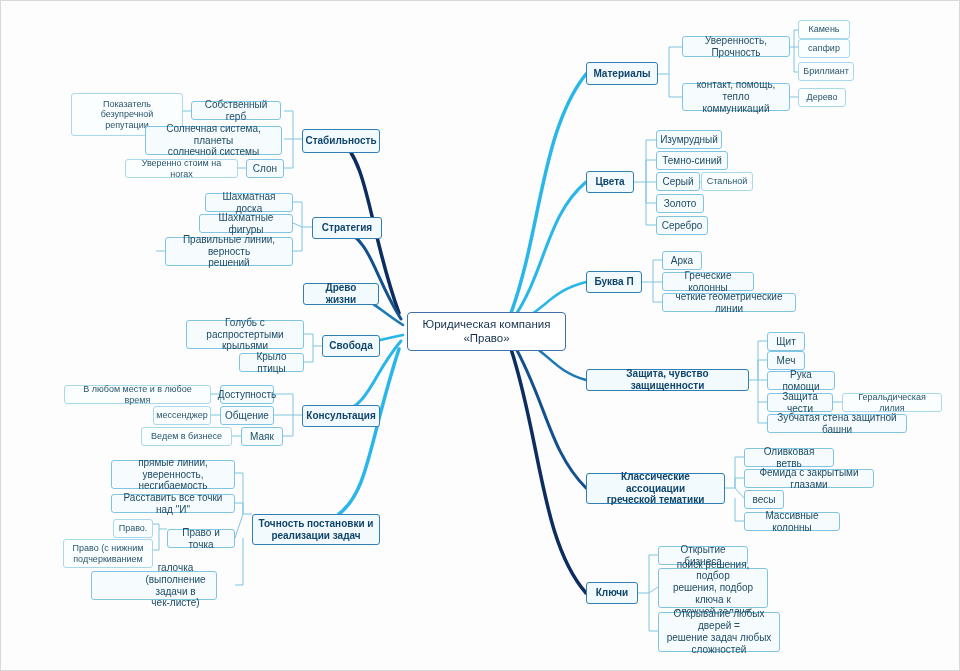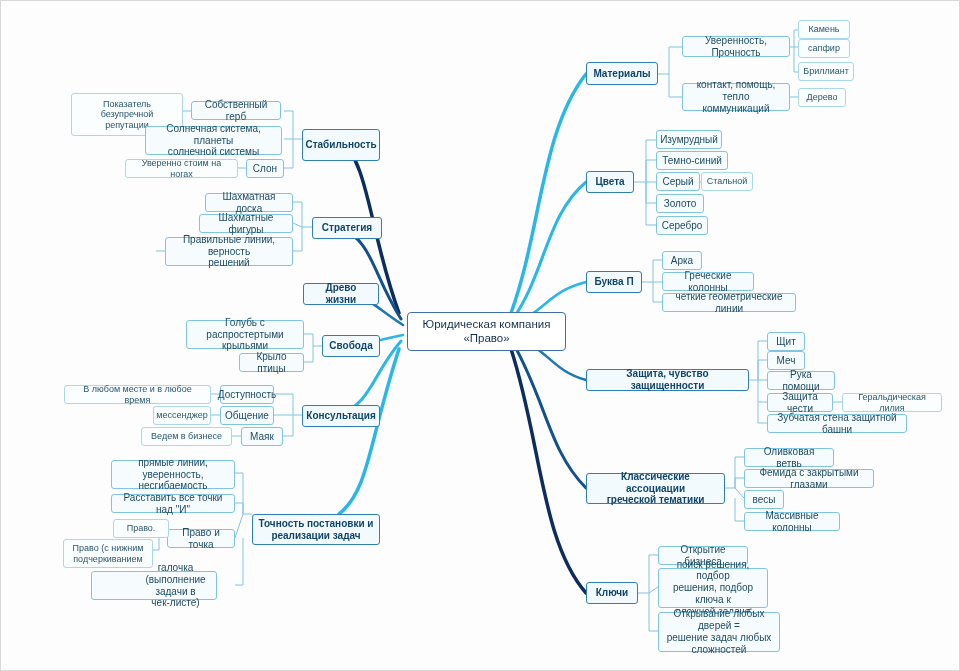--- a/index.html
+++ b/index.html
@@ -197,21 +197,21 @@
 
   <div class="node lvl1" style="left:585px; top:581px; width:52px; height:22px;">Ключи</div>
   <div class="node lvl2" style="left:657px; top:545px; width:90px; height:19px;">Открытие бизнеса</div>
   <div class="node lvl2" style="left:657px; top:567px; width:110px; height:40px;">поиск решения, подбор
 решения, подбор ключа к
 сложной задаче</div>
   <div class="node lvl2" style="left:657px; top:611px; width:122px; height:40px;">Открывание любых дверей =
 решение задач любых
 сложностей</div>
 
-  <div class="node lvl1" style="left:301px; top:128px; width:78px; height:32px;">Стабильность</div>
+  <div class="node lvl1" style="left:301px; top:128px; width:78px; height:24px;">Стабильность</div>
   <div class="node lvl2" style="left:190px; top:100px; width:90px; height:19px;">Собственный герб</div>
   <div class="node lvl3" style="left:70px; top:92px; width:112px; height:43px;">Показатель безупречной
 репутации</div>
   <div class="node lvl2" style="left:144px; top:125px; width:137px; height:29px;">Солнечная система, планеты
 солнечной системы</div>
   <div class="node lvl2" style="left:245px; top:158px; width:38px; height:19px;">Слон</div>
   <div class="node lvl3" style="left:124px; top:158px; width:113px; height:19px;">Уверенно стоим на ногах</div>
 
   <div class="node lvl1" style="left:311px; top:216px; width:70px; height:22px;">Стратегия</div>
   <div class="node lvl2" style="left:204px; top:192px; width:88px; height:19px;">Шахматная доска</div>
@@ -233,19 +233,19 @@
   <div class="node lvl3" style="left:152px; top:405px; width:58px; height:19px;">мессенджер</div>
   <div class="node lvl2" style="left:240px; top:426px; width:42px; height:19px;">Маяк</div>
   <div class="node lvl3" style="left:140px; top:426px; width:91px; height:19px;">Ведем в бизнесе</div>
 
   <div class="node lvl1" style="left:251px; top:513px; width:128px; height:31px;">Точность постановки и
 реализации задач</div>
   <div class="node lvl2" style="left:110px; top:459px; width:124px; height:29px;">прямые линии, уверенность,
 несгибаемость</div>
   <div class="node lvl2" style="left:110px; top:493px; width:124px; height:19px;">Расставить все точки над "И"</div>
   <div class="node lvl2" style="left:166px; top:528px; width:68px; height:19px;">Право и точка</div>
-  <div class="node lvl3" style="left:112px; top:518px; width:56px; height:19px;">Право.</div>
+  <div class="node lvl3" style="left:112px; top:518px; width:40px; height:19px;">Право.</div>
   <div class="node lvl3" style="left:62px; top:538px; width:90px; height:29px;">Право (с нижним
 подчеркиванием</div>
   <div class="node lvl2" style="left:90px; top:570px; width:126px; height:29px;padding-left:48px;">галочка (выполнение задачи в
 чек-листе)</div>
 
 </div>
 
 </body></html>

